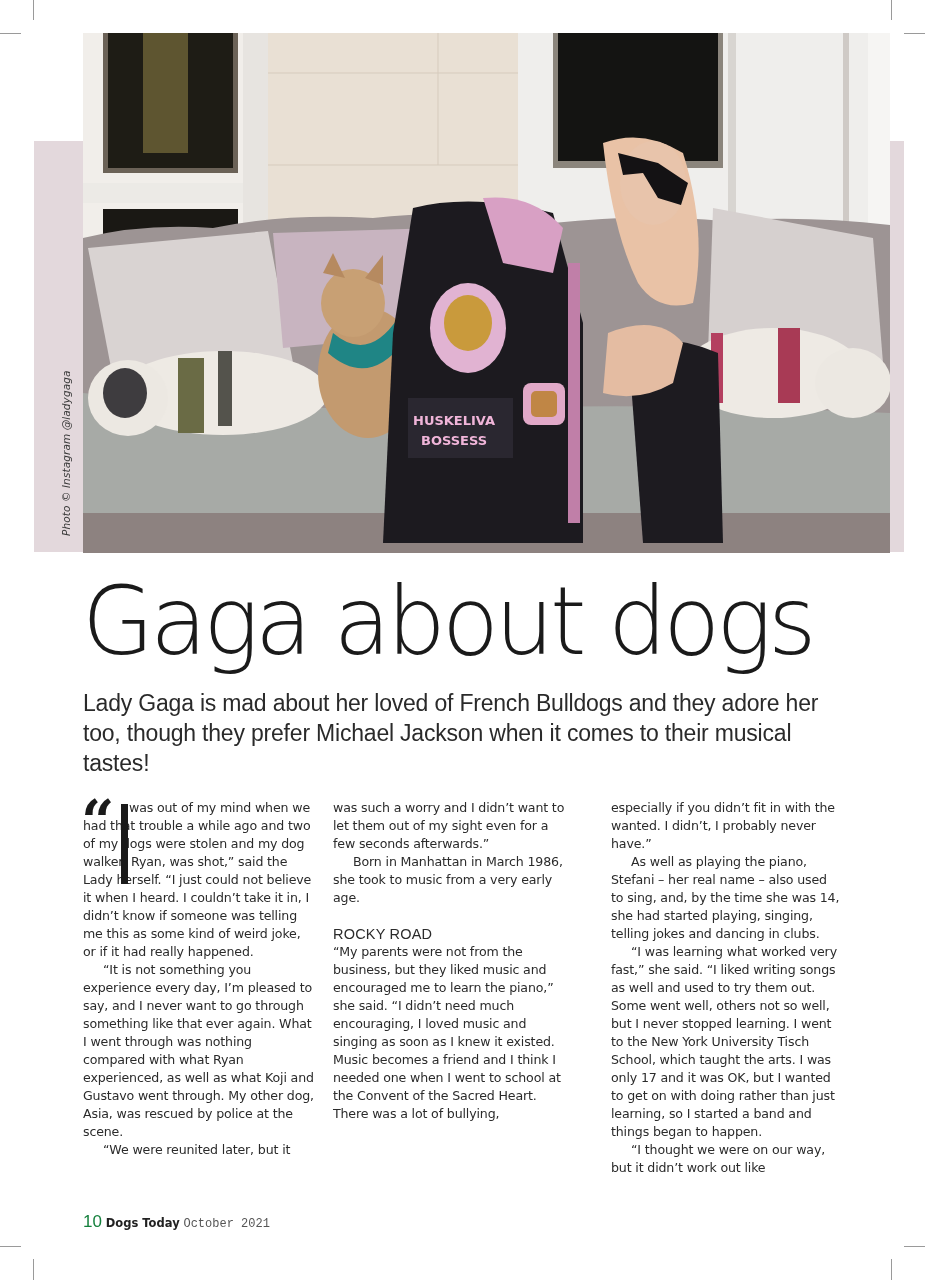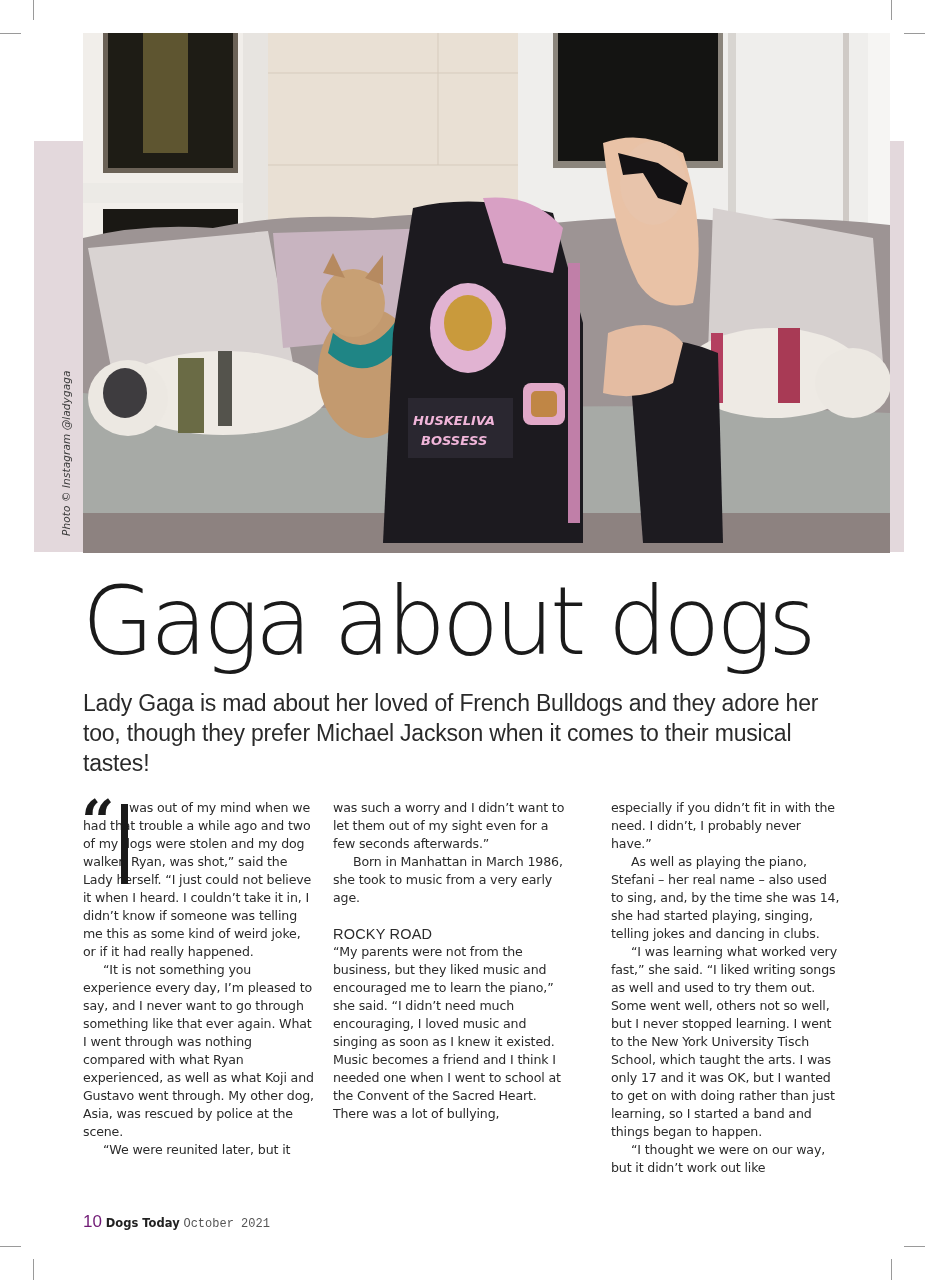--- a/index.html
+++ b/index.html
@@ -8,21 +8,21 @@
       background: #ffffff; color: #1f1f1f;
       font-family: "DejaVu Sans", "Liberation Sans", sans-serif;
     }
     .crop { position: absolute; background: #9a9a9a; }
     .pink-panel { position: absolute; left: 34px; top: 141px; width: 870px; height: 411px; background: #e3d8dc; }
     .credit {
       position: absolute; left: 60px; top: 536px; width: 160px; height: 14px;
       transform: rotate(-90deg); transform-origin: left top;
       font-size: 10.5px; font-style: italic; color: #3a3a3a; letter-spacing: 0.1px; white-space: nowrap;
     }
-    .photo { position: absolute; left: 83px; top: 33px; width: 807px; height: 520px; overflow: hidden; background: #d7d0cc; font-style: italic; }
+    .photo { position: absolute; left: 83px; top: 33px; width: 807px; height: 520px; overflow: hidden; background: #d7d0cc; }
     .photo svg { display: block; }
 
     .headline {
       position: absolute; left: 82px; top: 562px; width: 780px;
       font-family: "DejaVu Sans", sans-serif; font-weight: 200;
       font-size: 94px; line-height: 120px; letter-spacing: -4px; color: #1a1a1a;
       transform: scaleX(0.99); transform-origin: left;
     }
     .standfirst {
       position: absolute; left: 83px; top: 688px; width: 760px;
@@ -41,21 +41,21 @@
     .col3 { left: 611px; }
     .dropwrap { position: relative; }
     .dropquote {
       position: absolute; left: -2px; top: -6px; font-family: "DejaVu Serif", serif; font-weight: 700;
       font-size: 58px; line-height: 58px; color: #1a1a1a; letter-spacing: -6px;
     }
     .dropbar { position: absolute; left: 38px; top: 5px; width: 7px; height: 80px; background: #1a1a1a; }
     .first-lines { padding-left: 46px; }
     .subhead { margin-top: 18px !important; font-family: Liberation Sans, sans-serif; font-size: 14.5px; letter-spacing: 0.2px; color: #2b2b2b; }
     .footer { position: absolute; left: 83px; top: 1212px; font-size: 12px; color: #222; white-space: nowrap; }
-    .footer .pg { font-family: "Liberation Sans", sans-serif; font-size: 17px; color: #701a75; font-weight: 300; margin-top: 48px; }
+    .footer .pg { font-family: "Liberation Sans", sans-serif; font-size: 17px; color: #15803d; font-weight: 300; margin-top: 48px; }
     .footer .mag { font-weight: 700; font-size: 11.5px; }
     .footer .date { font-family: Liberation Mono, monospace; color: #555; font-size: 12px; }
   </style>
 </head>
 <body>
 
 <div class="crop" style="left:33px;top:0;width:1px;height:20px;"></div>
 <div class="crop" style="left:0;top:33px;width:21px;height:1px;"></div>
 <div class="crop" style="left:891px;top:0;width:1px;height:20px;"></div>
 <div class="crop" style="left:904px;top:33px;width:21px;height:1px;"></div>
@@ -154,21 +154,21 @@
 </div>
 
 <div class="col col2">
   <p>was such a worry and I didn’t want to let them out of my sight even for a few seconds afterwards.”</p>
   <p class="ind">Born in Manhattan in March 1986, she took to music from a very early age.</p>
   <p class="subhead">ROCKY ROAD</p>
   <p>“My parents were not from the business, but they liked music and encouraged me to learn the piano,” she said. “I didn’t need much encouraging, I loved music and singing as soon as I knew it existed. Music becomes a friend and I think I needed one when I went to school at the Convent of the Sacred Heart. There was a lot of bullying,</p>
 </div>
 
 <div class="col col3">
-  <p>especially if you didn’t fit in with the need. I didn’t, I probably never have.”</p>
+  <p>especially if you didn’t fit in with the wanted. I didn’t, I probably never have.”</p>
   <p class="ind">As well as playing the piano, Stefani – her real name – also used to sing, and, by the time she was 14, she had started playing, singing, telling jokes and dancing in clubs.</p>
   <p class="ind">“I was learning what worked very fast,” she said. “I liked writing songs as well and used to try them out. Some went well, others not so well, but I never stopped learning. I went to the New York University Tisch School, which taught the arts. I was only 17 and it was OK, but I wanted to get on with doing rather than just learning, so I started a band and things began to happen.</p>
   <p class="ind">“I thought we were on our way, but it didn’t work out like</p>
 </div>
 
 <div class="footer">
   <span class="pg">10</span>
   <span class="mag">Dogs Today</span>
   <span class="date">October 2021</span>
 </div>

